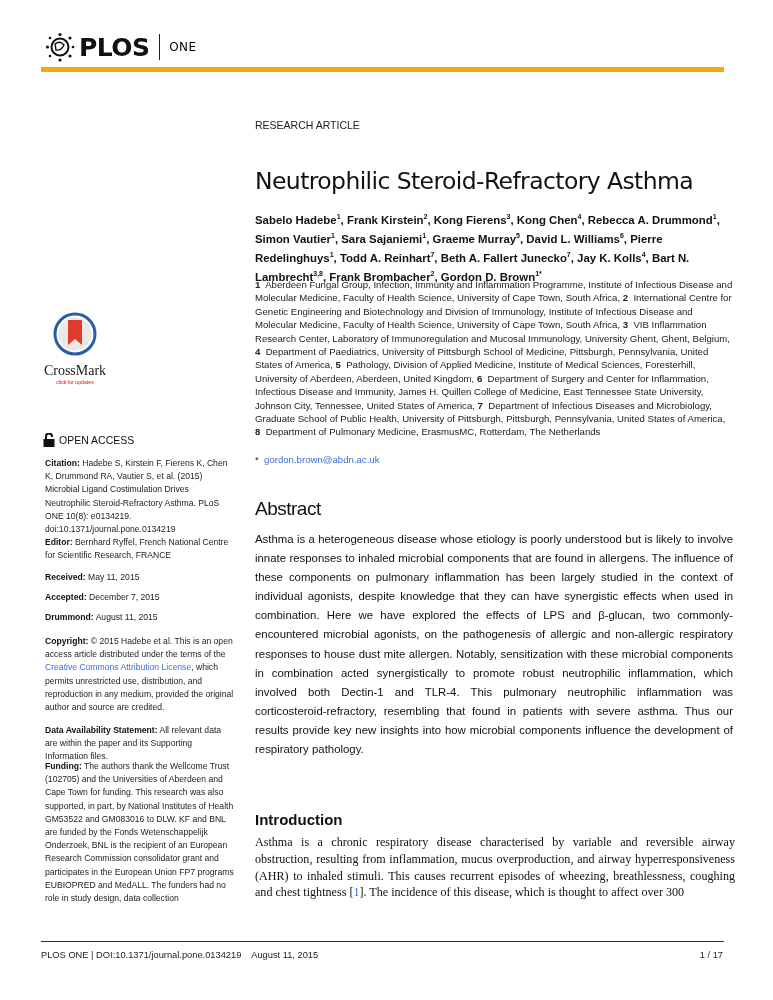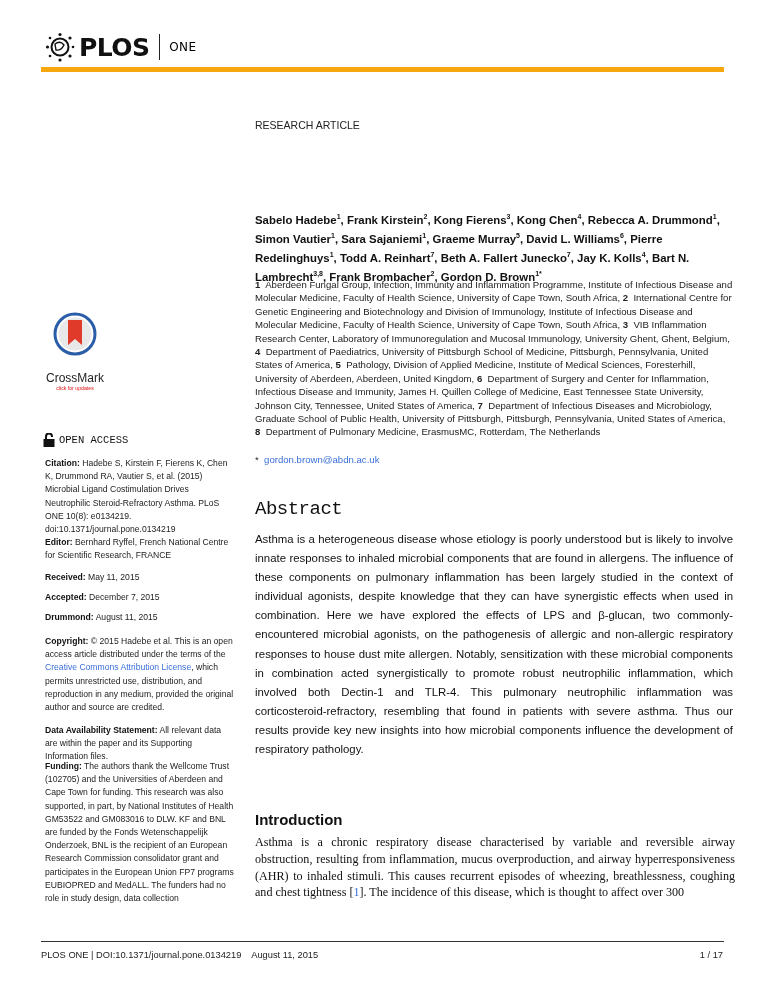--- a/index.html
+++ b/index.html
@@ -14,30 +14,30 @@
   .orange-bar { left: 41px; top: 67px; width: 683px; height: 5px; background: #f7a70e; }
   
   .kicker { left: 255px; top: 119px; font-size: 10.5px; color: #222; }
   .title { left: 255px; top: 136px; width: 480px; font-family: "DejaVu Sans", sans-serif; font-size: 23.5px; line-height: 30px; color: #111; letter-spacing: -0.6px; font-weight: normal; margin: 0; }
   .authors { left: 255px; top: 209px; width: 480px; font-size: 11.4px; line-height: 16.2px; font-weight: bold; color: #111; }
   .authors sup { font-size: 7px; }
   .affil { left: 255px; top: 278px; width: 478px; font-size: 9.6px; line-height: 13.4px; color: #222; }
   .affil b { font-weight: bold; }
   .corresp { left: 255px; top: 454px; font-size: 9.6px; color: #222; }
   .corresp a { color: #3a6fd8; text-decoration: none; }
-  .h-abstract { left: 255px; top: 498px; font-family: Liberation Mono, monospace; font-size: 19px; letter-spacing: -0.5px; color: #111; margin: 0; font-weight: normal; }
+  .h-abstract { left: 255px; top: 498px; font-family: Liberation Sans, sans-serif; font-size: 19px; letter-spacing: -0.5px; color: #111; margin: 0; font-weight: normal; }
   .abstract { left: 255px; top: 530px; width: 478px; font-size: 11.4px; line-height: 19.1px; color: #111; text-align: justify; }
   .h-intro { left: 255px; top: 811px; font-size: 15px; font-weight: bold; color: #111; margin: 0; }
   .intro { left: 255px; top: 834px; width: 480px; font-family: "Liberation Serif", serif; font-size: 12.1px; line-height: 16.8px; color: #111; text-align: justify; }
   .intro .ref { color: #3a6fd8; }
   
   .crossmark { left: 43px; top: 312px; width: 64px; text-align: center; }
-  .crossmark .cm-label { font-family: Liberation Sans, sans-serif; font-size: 12px; color: #222; margin-top: 11px; }
+  .crossmark .cm-label { font-family: Liberation Serif, serif; font-size: 14px; color: #222; margin-top: 3px; }
   .crossmark .cm-sub { font-size: 5.2px; color: #d11; }
-  .oa { left: 43px; top: 433px; display: flex; align-items: center; font-size: 10.5px; color: #111; font-family: Liberation Mono, monospace; }
+  .oa { left: 43px; top: 433px; display: flex; align-items: center; font-size: 10.5px; color: #111; }
   .side { left: 45px; width: 190px; font-size: 8.6px; line-height: 13.2px; color: #222; }
   .side b { color: #111; }
   .side a { color: #3a6fd8; text-decoration: none; }
   
   .footer-rule { left: 41px; top: 941px; width: 683px; height: 1px; background: #333; }
   .footer-left { left: 41px; top: 950px; font-size: 9.3px; color: #222; }
   .footer-right { right: 50px; top: 950px; font-size: 9.3px; color: #222; }
 </style>
 </head>
 <body>
@@ -57,20 +57,21 @@
   </svg>
   <span class="plos">PLOS</span>
   <span class="sep"></span>
   <span class="one">ONE</span>
 </div>
 <div class="abs orange-bar"></div>
 
 <div class="abs kicker">RESEARCH ARTICLE</div>
 <h1 class="abs title">
   <br>
+  <span>Neutrophilic Steroid-Refractory Asthma</span>
 </h1>
 
 <div class="abs authors">
   <span>Sabelo Hadebe</span><sup>1</sup>,
   <span>Frank Kirstein</span><sup>2</sup>,
   <span>Kong Fierens</span><sup>3</sup>,
   <span>Kong Chen</span><sup>4</sup>,
   <span>Rebecca A. Drummond</span><sup>1</sup>,
   <span>Simon Vautier</span><sup>1</sup>,
   <span>Sara Sajaniemi</span><sup>1</sup>,

